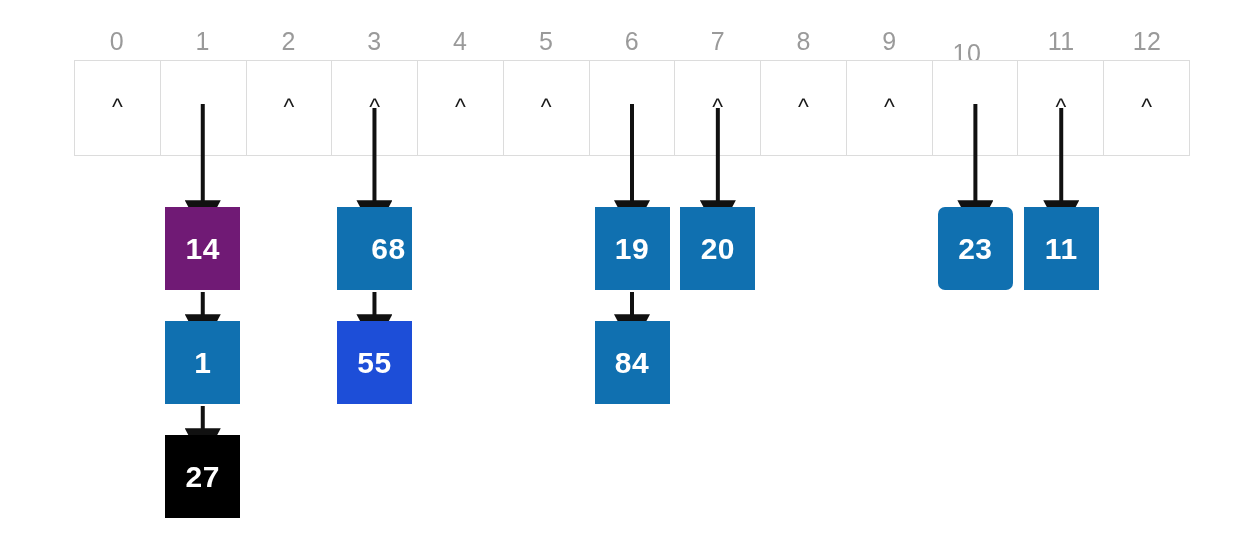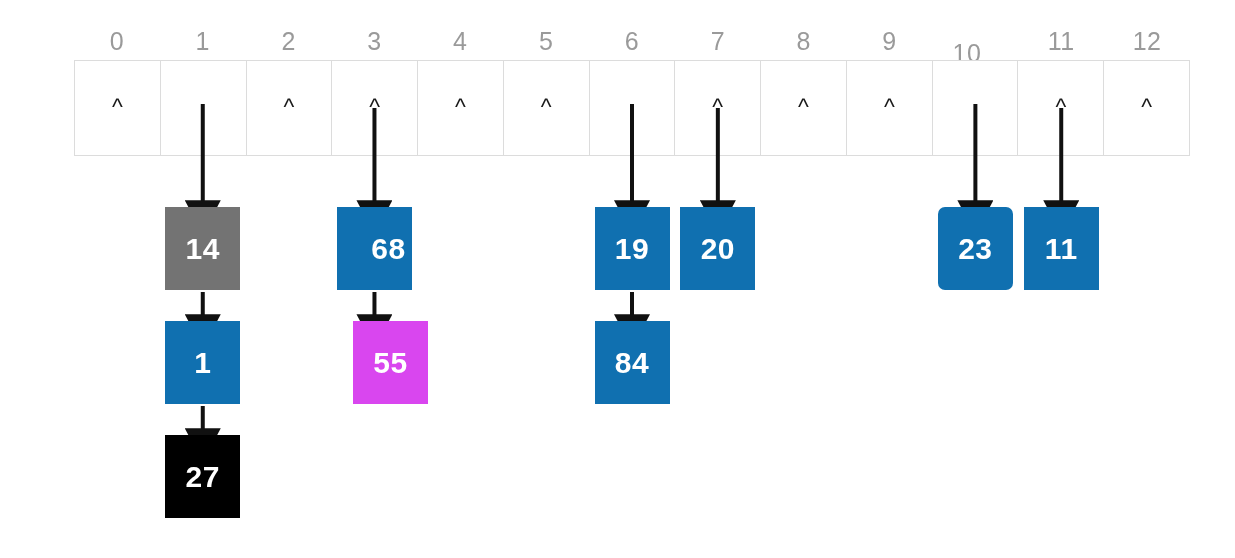--- a/index.html
+++ b/index.html
@@ -157,25 +157,25 @@
         <line x1="374.46153846153845" y1="292" x2="374.46153846153845" y2="319" stroke="#111111" stroke-width="4" marker-end="url(#ahead)"></line>
         <line x1="632" y1="104" x2="632" y2="205" stroke="#111111" stroke-width="4" marker-end="url(#ahead)"></line>
         <line x1="632" y1="292" x2="632" y2="319" stroke="#111111" stroke-width="4" marker-end="url(#ahead)"></line>
         <line x1="717.8461538461538" y1="108" x2="717.8461538461538" y2="205" stroke="#111111" stroke-width="4" marker-end="url(#ahead)"></line>
         <line x1="975.3846153846152" y1="104" x2="975.3846153846152" y2="205" stroke="#111111" stroke-width="4" marker-end="url(#ahead)"></line>
         <line x1="1061.2307692307693" y1="108" x2="1061.2307692307693" y2="205" stroke="#111111" stroke-width="4" marker-end="url(#ahead)"></line>
       </g>
   </svg>
 
   <div id="node-layer">
-      <div class="node-box" style="left: 165.269px; top: 207px; width: 75px; height: 83px; background: #737373; color: rgb(255, 255, 255);">14</div>
+      <div class="node-box" style="left: 165.269px; top: 207px; width: 75px; height: 83px; background: #701a75; color: rgb(255, 255, 255);">14</div>
       <div class="node-box" style="left: 165.269px; top: 321px; width: 75px; height: 83px; background: rgb(16, 112, 176); color: rgb(255, 255, 255);">1</div>
       <div class="node-box" style="left: 165.269px; top: 435px; width: 75px; height: 83px; background: #000000; color: rgb(255, 255, 255);">27</div>
       <div class="node-box" style="left: 336.962px; top: 207px; width: 75px; height: 83px; background: rgb(16, 112, 176); color: rgb(255, 255, 255); padding-left: 28px;">68</div>
-      <div class="node-box" style="left: 336.962px; top: 321px; width: 75px; height: 83px; background: #d946ef; color: rgb(255, 255, 255); margin-left: 16px;">55</div>
+      <div class="node-box" style="left: 336.962px; top: 321px; width: 75px; height: 83px; background: #1d4ed8; color: rgb(255, 255, 255);">55</div>
       <div class="node-box" style="left: 594.5px; top: 207px; width: 75px; height: 83px; background: rgb(16, 112, 176); color: #ffffff;">19</div>
       <div class="node-box" style="left: 594.5px; top: 321px; width: 75px; height: 83px; background: rgb(16, 112, 176); color: rgb(255, 255, 255); text-align: center;">84</div>
       <div class="node-box" style="left: 680.346px; top: 207px; width: 75px; height: 83px; background: rgb(16, 112, 176); color: rgb(255, 255, 255);">20</div>
       <div class="node-box" style="left: 937.885px; top: 207px; width: 75px; height: 83px; background: rgb(16, 112, 176); color: rgb(255, 255, 255); border-radius: 7px;">23</div>
       <div class="node-box" style="left: 1023.73px; top: 207px; width: 75px; height: 83px; background: rgb(16, 112, 176); color: rgb(255, 255, 255);">11</div>
     </div>
 
 </div>
 
 </body></html>

